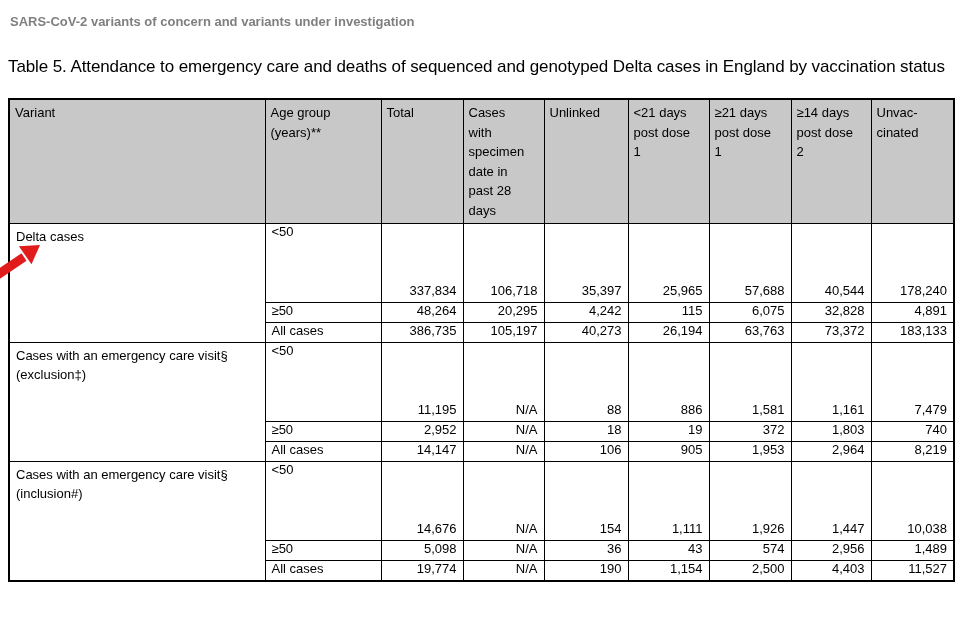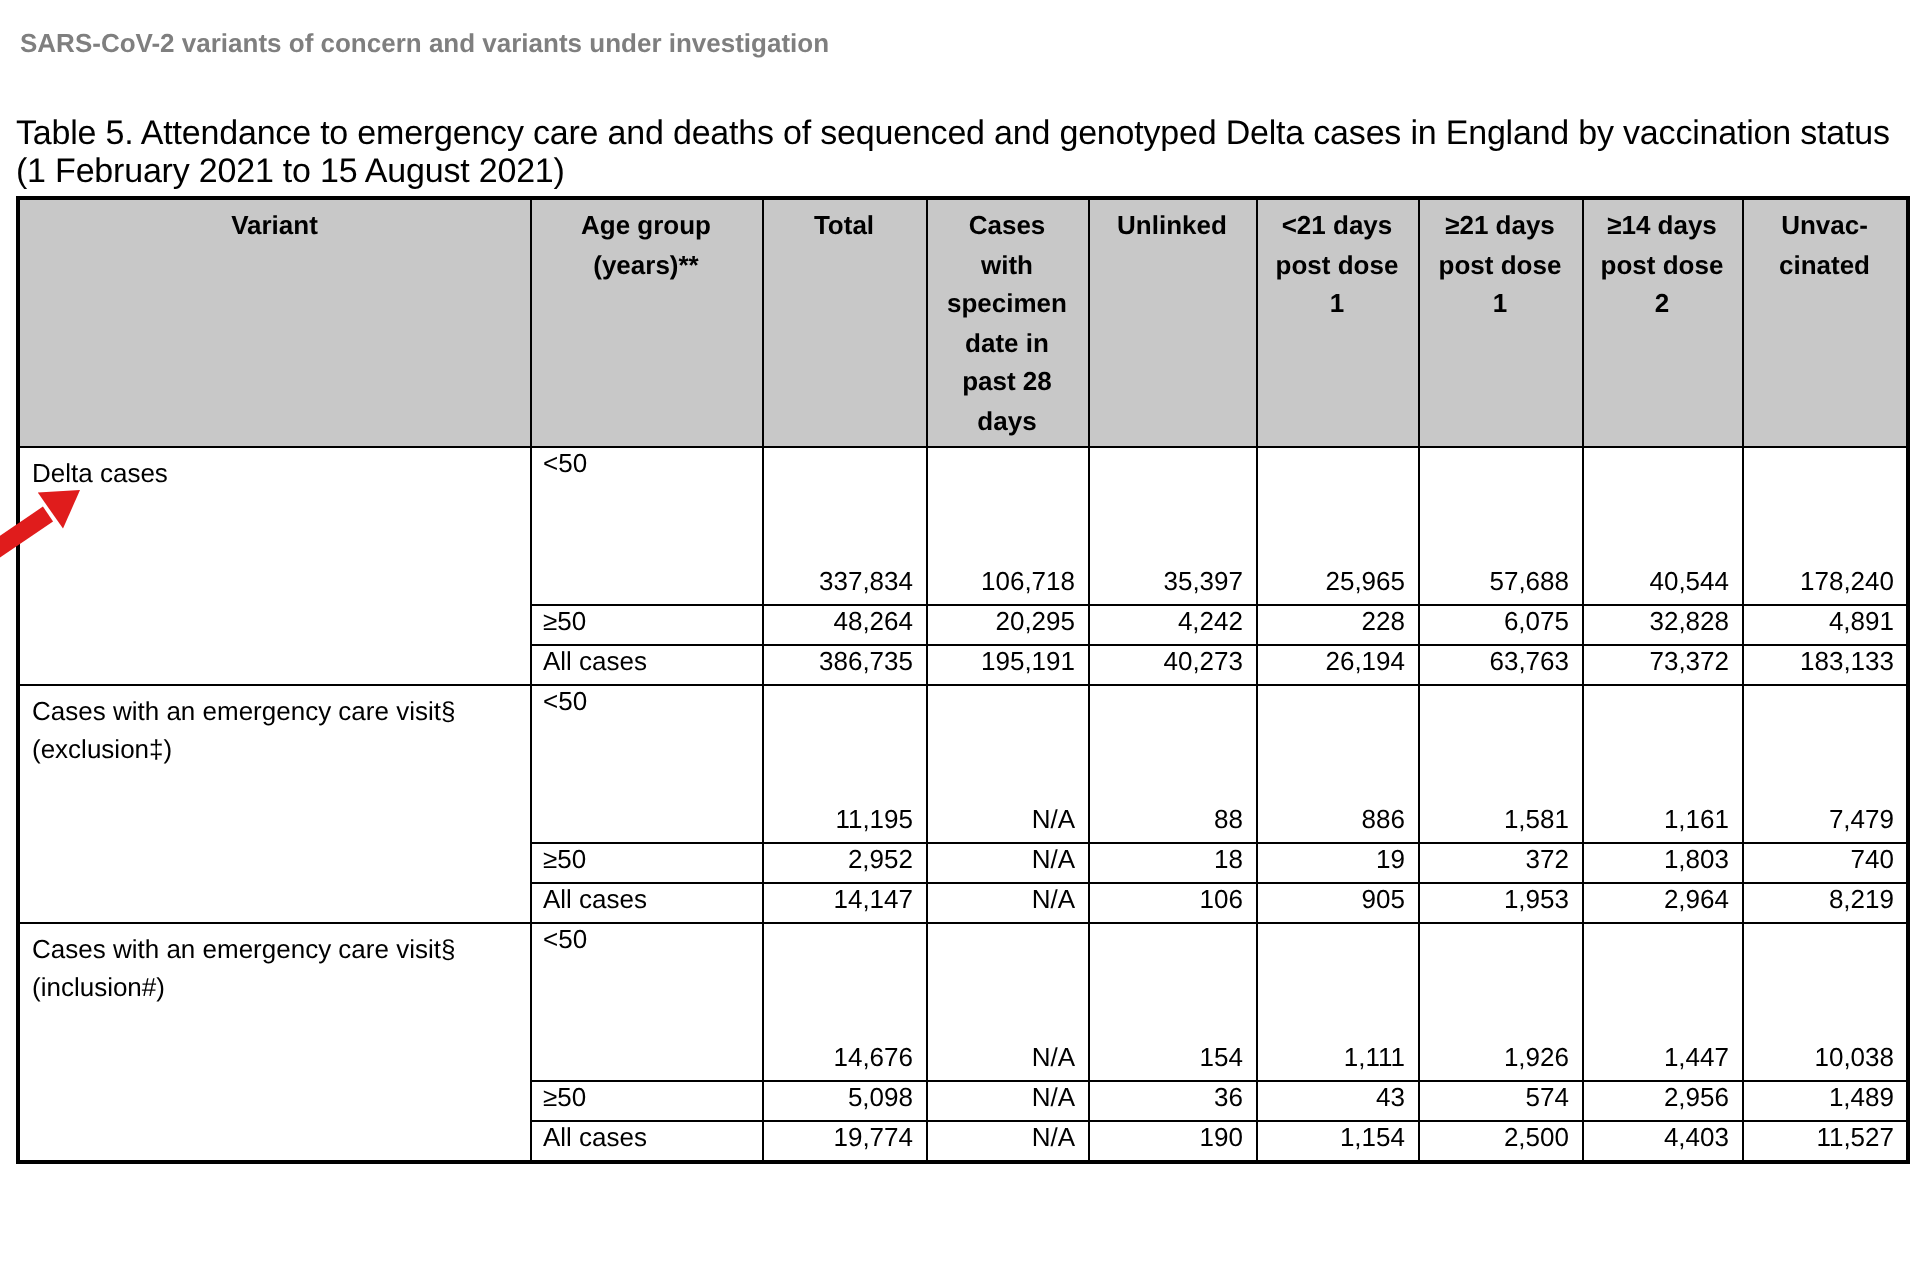--- a/index.html
+++ b/index.html
@@ -30,22 +30,22 @@
     table-layout: fixed;
     border: 2px solid #000;
   }
   .data-table th, .data-table td {
     border: 1px solid #000;
     font-size: 13px;
     overflow: hidden;
   }
   .data-table th {
     background: #c8c8c8;
-    font-weight: bold;
-    text-align: center;
+    font-weight: normal;
+    text-align: left;
     vertical-align: top;
     padding: 3px 5px;
     line-height: 19.5px;
     white-space: pre-line;
   }
   tr.header-row { height: 124px; }
   tr.tall  { height: 79px; }
   tr.short { height: 18px; }
   td.variant {
     vertical-align: top;
@@ -67,21 +67,20 @@
     z-index: 3;
   }
 </style>
 </head>
 <body>
 
 <div class="header-note">SARS-CoV-2 variants of concern and variants under investigation</div>
 
 <div class="title-block">
   <div>Table 5. Attendance to emergency care and deaths of sequenced and genotyped Delta cases in England by vaccination status</div>
-  <div>(1 February 2021 to 15 August 2021)</div>
 </div>
 
 <table class="data-table">
   <colgroup>
     <col style="width:256px">
       <col style="width:116px">
       <col style="width:82px">
     <col style="width:81px">
       <col style="width:84px">
       <col style="width:81px">
@@ -124,29 +123,29 @@
       <td class="num">25,965</td>
       <td class="num">57,688</td>
       <td class="num">40,544</td>
       <td class="num">178,240</td>
     </tr>
     <tr class="short">
       <td class="age">≥50</td>
       <td class="num">48,264</td>
       <td class="num">20,295</td>
       <td class="num">4,242</td>
-      <td class="num">228</td>
+      <td class="num">115</td>
       <td class="num">6,075</td>
       <td class="num">32,828</td>
       <td class="num">4,891</td>
     </tr>
     <tr class="short">
       <td class="age">All cases</td>
       <td class="num">386,735</td>
-      <td class="num">195,191</td>
+      <td class="num">105,197</td>
       <td class="num">40,273</td>
       <td class="num">26,194</td>
       <td class="num">63,763</td>
       <td class="num">73,372</td>
       <td class="num">183,133</td>
     </tr>
 
     <tr class="tall">
       <td class="variant" rowspan="3">Cases with an emergency care visit§ (exclusion‡)</td>
       <td class="age">&lt;50</td>

